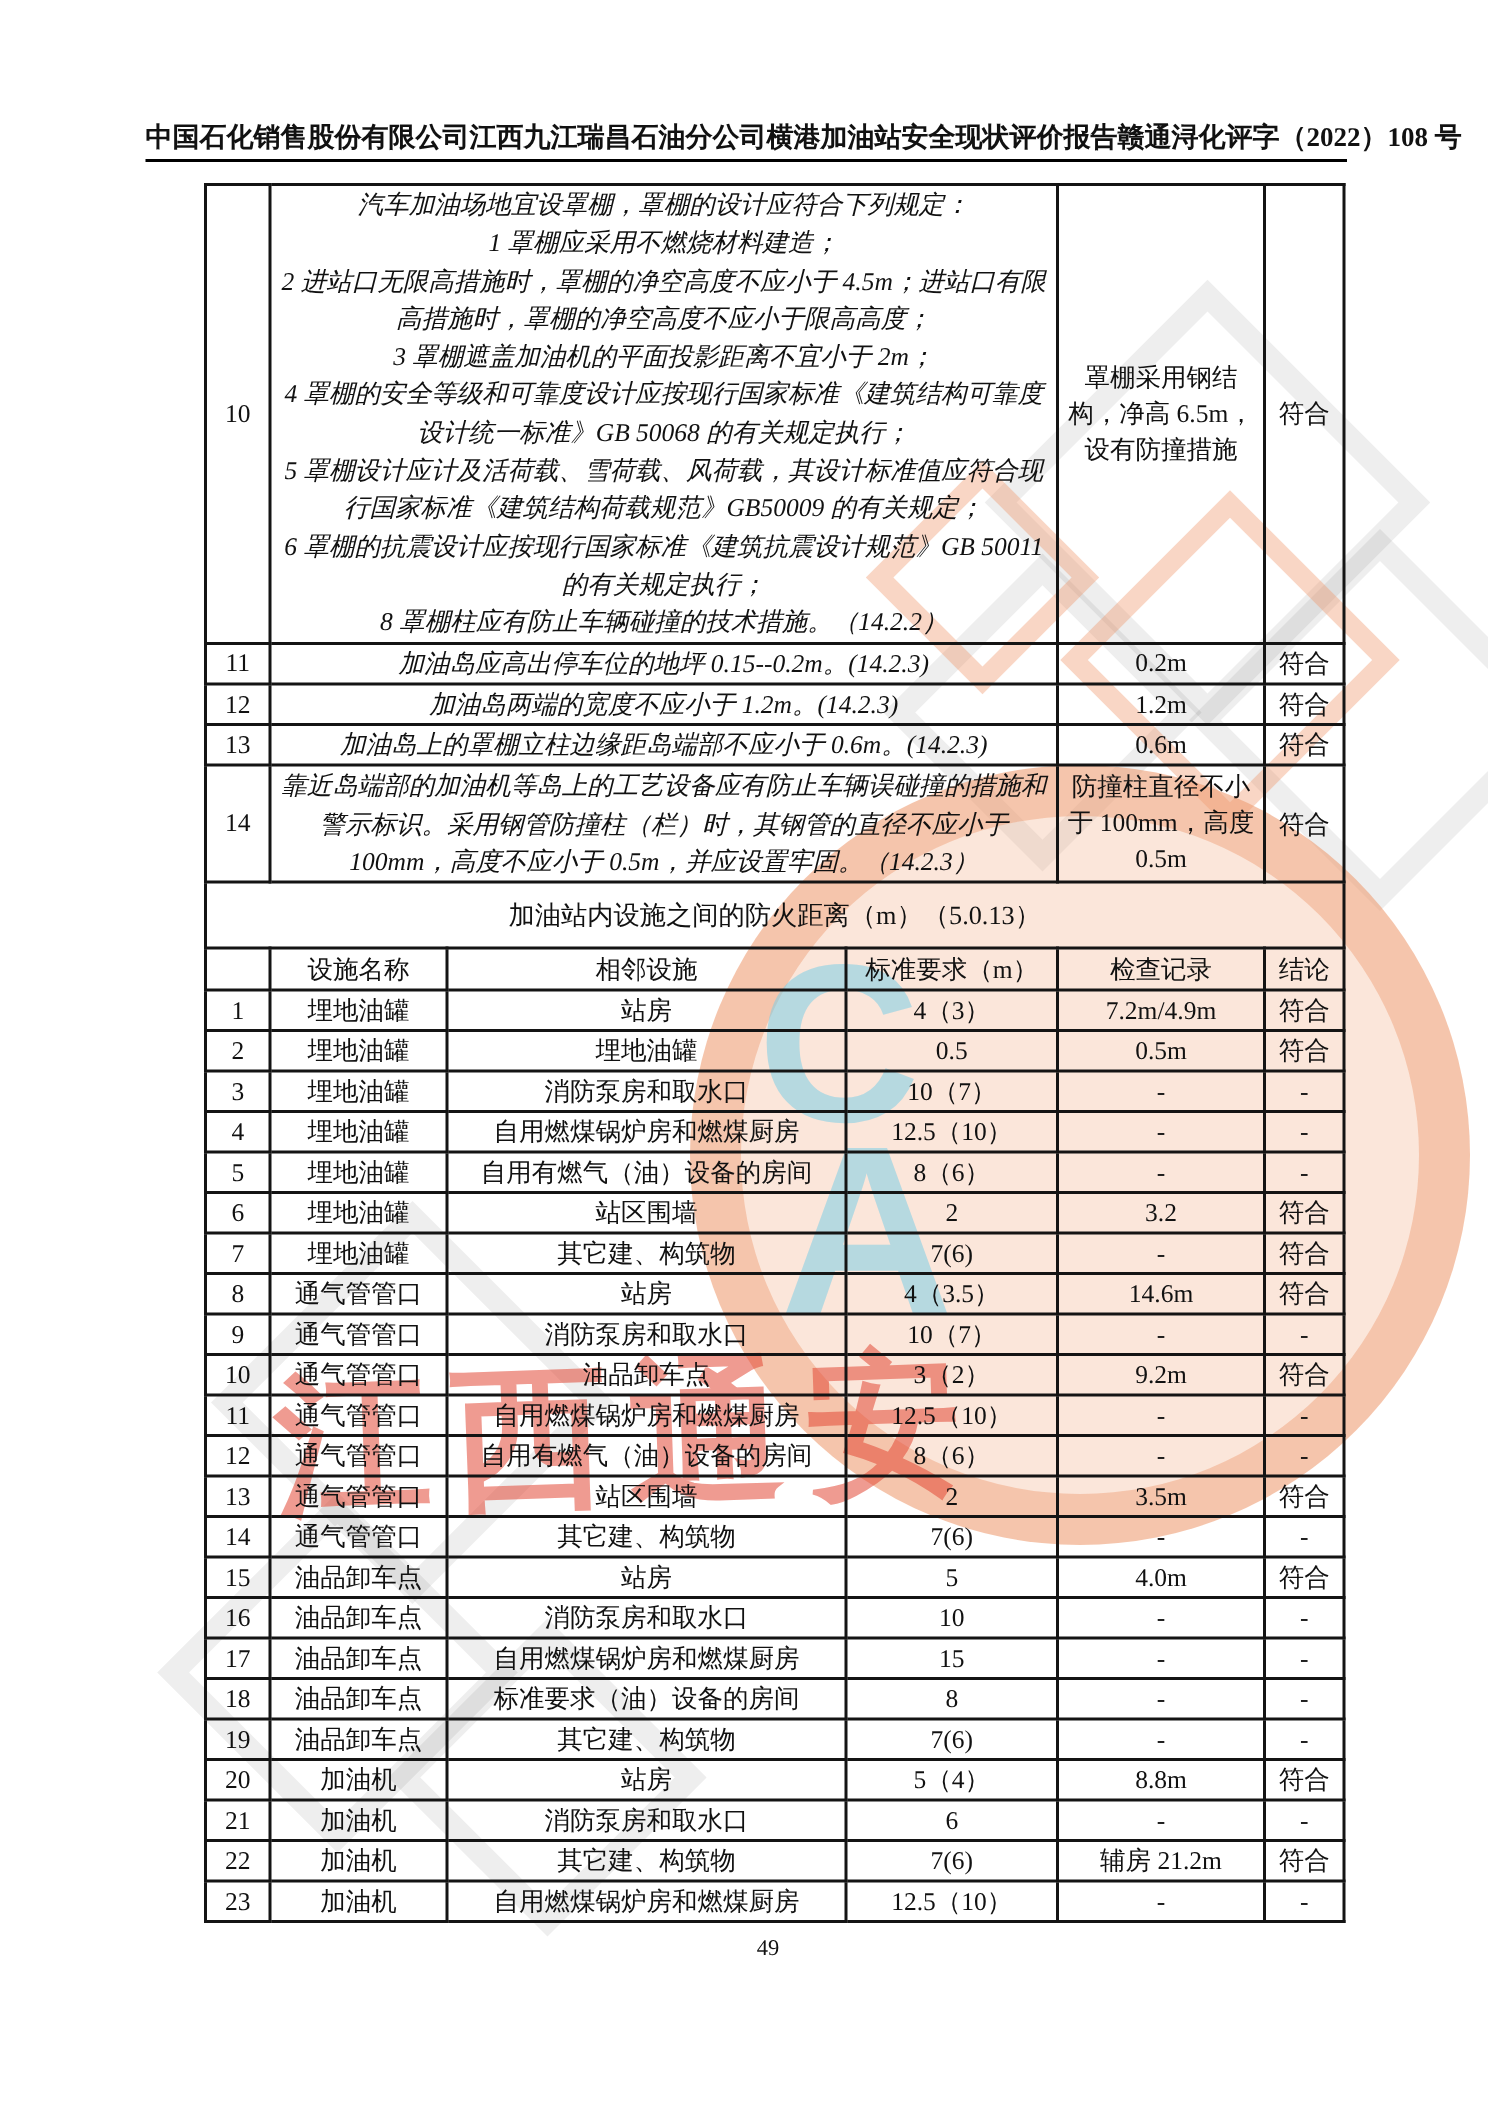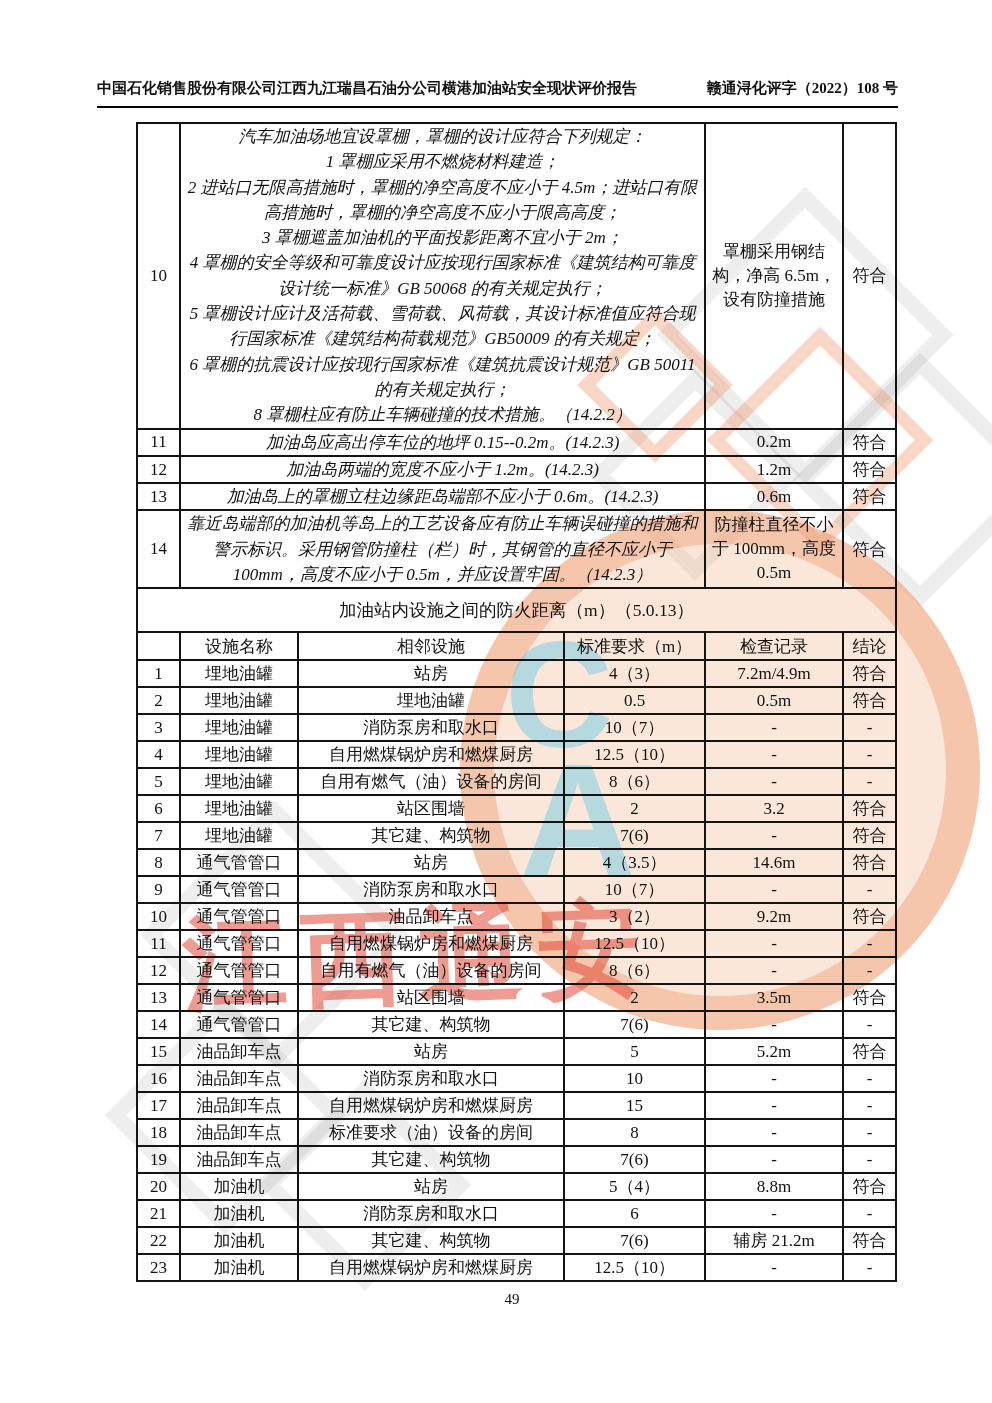--- a/index.html
+++ b/index.html
@@ -2,21 +2,21 @@
 <html><head>
 <meta charset="utf-8">
 <style>
   html,body{margin:0;padding:0;background:#e8e8e8;}
   .page{
     position:relative;width:992px;height:1403px;margin:0 auto;background:#ffffff;
     overflow:hidden;font-family:"Liberation Serif","DejaVu Serif",serif;color:#111;
   }
   
   .doc-header{position:absolute;top:79px;left:97px;width:801px;display:flex;
-    justify-content:space-between;align-items:baseline;font-size:15px;font-weight:bold;white-space:nowrap;}
+    justify-content:space-between;align-items:baseline;font-size:18px;font-weight:bold;white-space:nowrap;}
   .header-rule{position:absolute;top:106px;left:97px;width:801px;border-top:2px solid #000;height:0;}
   
   table.main{position:absolute;left:136px;top:122px;width:759px;border-collapse:collapse;
     table-layout:fixed;z-index:2;}
   table.main td,table.main th{border:2px solid #141414;padding:0 3px;font-size:17px;
     font-weight:normal;text-align:center;vertical-align:middle;background:transparent;}
   td.cl-content{ text-align:left;vertical-align:top;padding:2px 5px;font-size:17.5px;line-height:25.3px;font-style:italic;}
   td.cl-no{font-size:17px;}
   td.cl-record{font-size:17px;line-height:24px;margin-top:44px;}
   tr[data-row="r10"]{height:304px;}
@@ -250,21 +250,21 @@
           <td>其它建、构筑物</td>
           <td>7(6)</td>
           <td>-</td>
           <td>-</td>
         </tr>
         <tr class="fire-row">
           <td>15</td>
           <td>油品卸车点</td>
           <td>站房</td>
           <td>5</td>
-          <td>5.2m</td>
+          <td>4.0m</td>
           <td>符合</td>
         </tr>
         <tr class="fire-row">
           <td>16</td>
           <td>油品卸车点</td>
           <td>消防泵房和取水口</td>
           <td>10</td>
           <td>-</td>
           <td>-</td>
         </tr>

